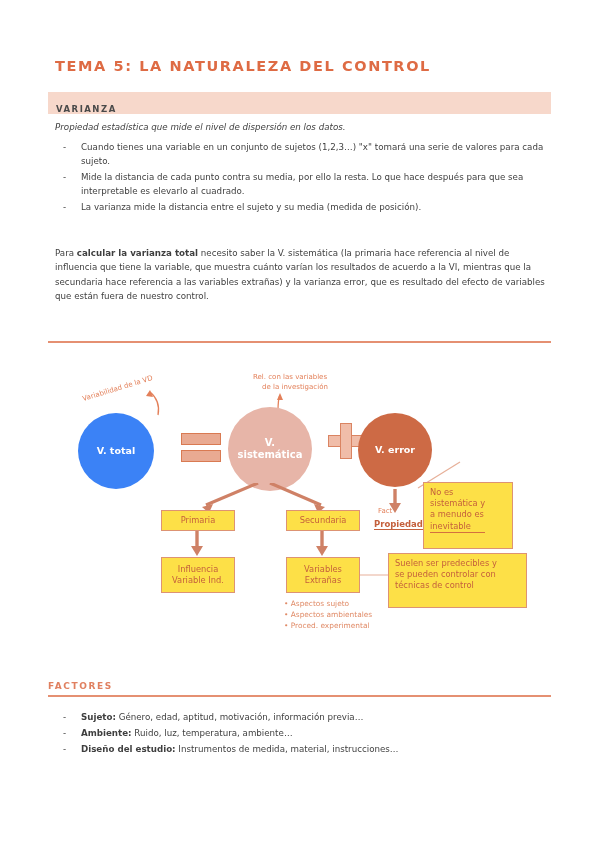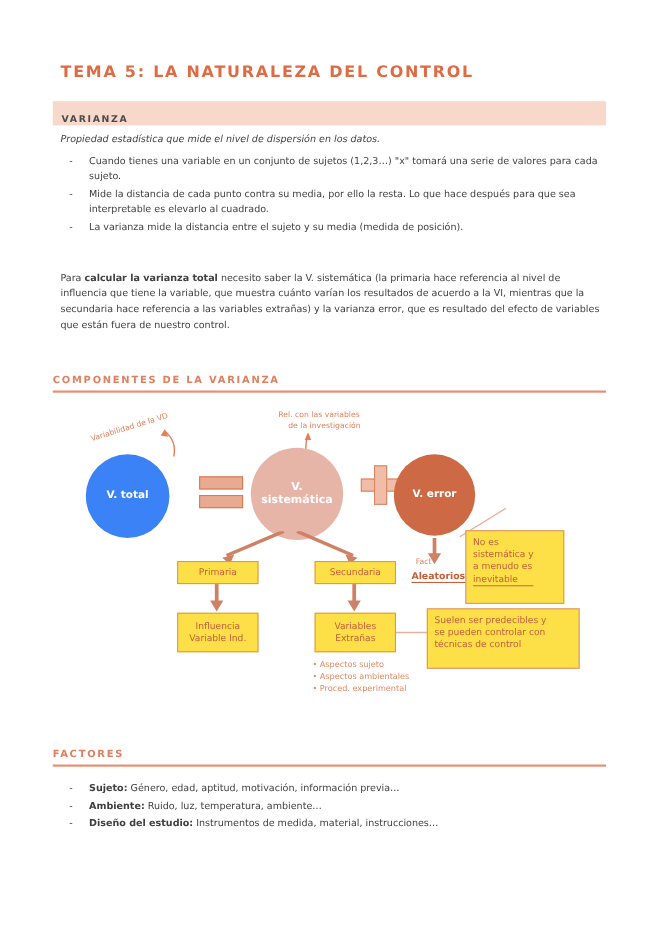--- a/index.html
+++ b/index.html
@@ -126,21 +126,20 @@
     <li>Cuando tienes una variable en un conjunto de sujetos (1,2,3…) "x" tomará una serie de valores para cada sujeto.</li>
     <li>Mide la distancia de cada punto contra su media, por ello la resta. Lo que hace después para que sea interpretable es elevarlo al cuadrado.</li>
     <li>La varianza mide la distancia entre el sujeto y su media (medida de posición).</li>
   </ul>
 
   <div class="body-text" style="left:55px;top:246px;width:492px;">
     <span>Para </span><span class="b">calcular la varianza total</span><span> necesito saber la V. sistemática (la primaria hace referencia al nivel de influencia que tiene la variable, que muestra cuánto varían los resultados de acuerdo a la VI, mientras que la secundaria hace referencia a las variables extrañas) y la varianza error, que es resultado del efecto de variables que están fuera de nuestro control.</span>
   </div>
 
   <div class="rule-head" style="top:341px;">
-    <span class="label">COMPONENTES DE LA VARIANZA</span>
     <div class="rule"></div>
   </div>
 
   <div class="diagram">
 
     <div class="hand hand-rot" style="left:36px;top:30px;">Variabilidad de la VD</div>
     <svg class="curve" style="left:92px;top:22px;" width="24" height="30">
       <path d="M18,28 C20,18 16,10 10,5" stroke="#e3805a" stroke-width="1.3" fill="none"></path>
       <path d="M10,3 L13,10 L6,9 Z" fill="#e3805a"></path>
     </svg>
@@ -236,21 +235,21 @@
 
     <div class="nbox b-suel">
       <span>
         <span>Suelen ser predecibles y</span>
         <span>se pueden controlar con</span>
         <span>técnicas de control</span>
       </span>
     </div>
 
     <div class="fact-lbl">Fact</div>
-    <div class="fact-val">Aleatorios</div>
+    <div class="fact-val">Propiedad</div>
 
     <div class="blist">
       <div>Aspectos sujeto</div>
       <div>Aspectos ambientales</div>
       <div>Proced. experimental</div>
     </div>
   </div>
 
   <div class="rule-head" style="top:681px;">
     <span class="label">FACTORES</span>

